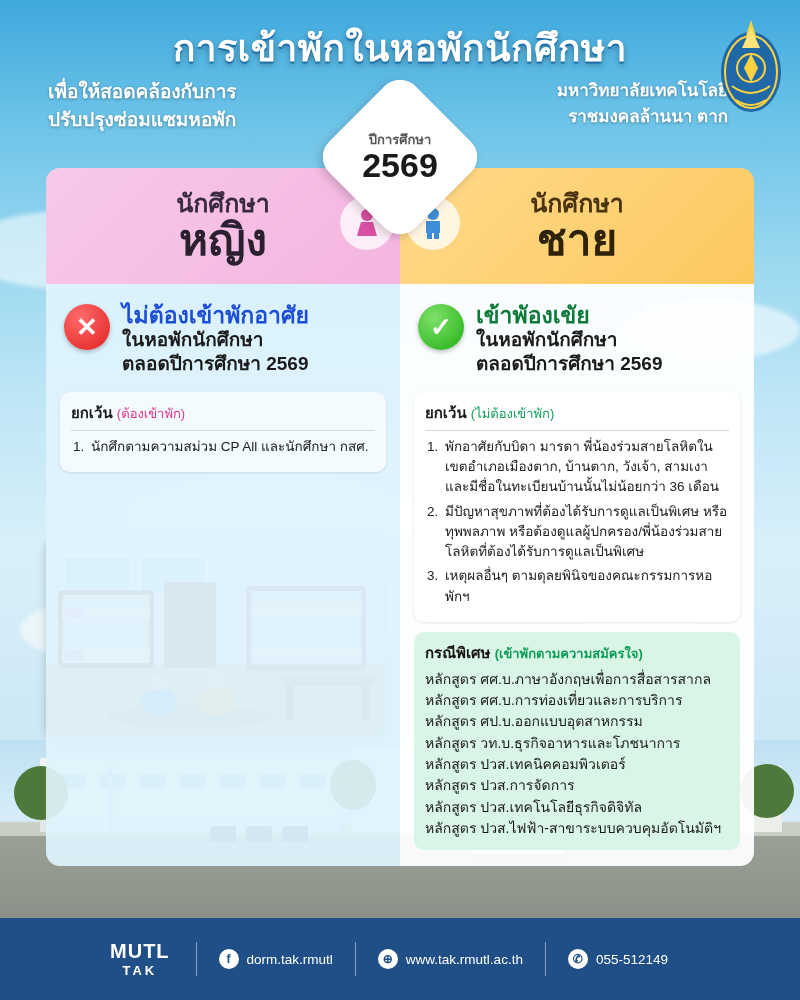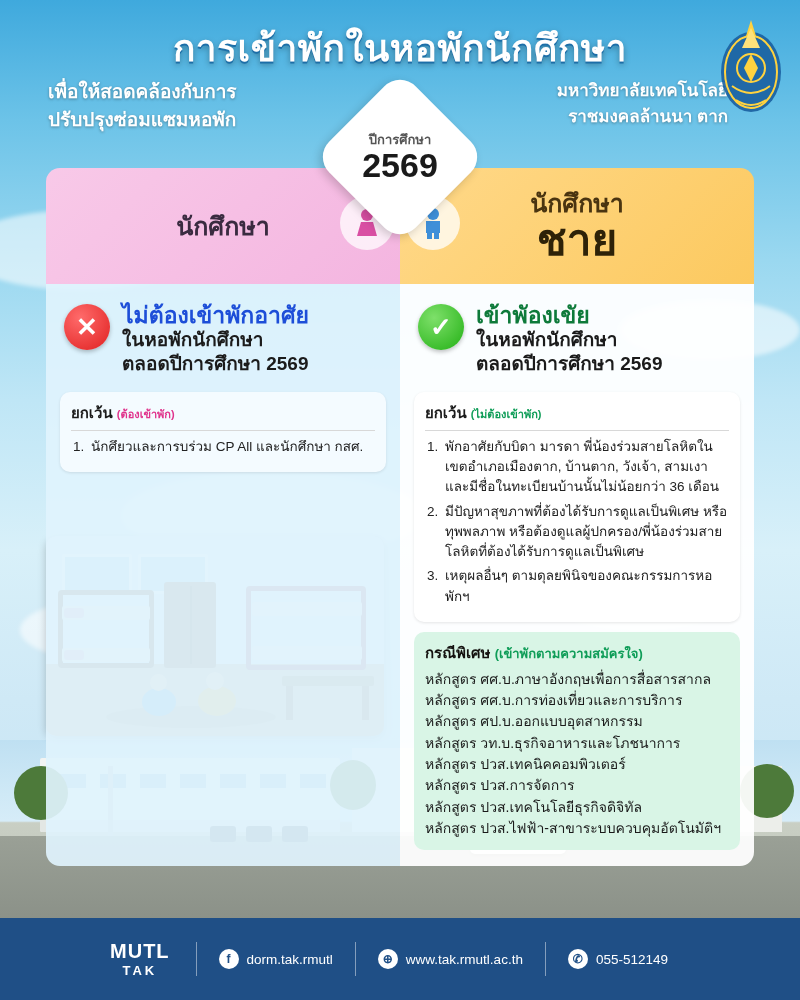--- a/index.html
+++ b/index.html
@@ -121,21 +121,21 @@
   .status-text .l2 { font-size: 19px; font-weight: bold; color: #1b1b1b; line-height: 1.25; }
   .status-text .l3 { font-size: 19px; font-weight: bold; color: #1b1b1b; line-height: 1.25; }
   .right-col .l1 { color: #0e7a3a; }
 
   .panel {
     background: #ffffff; border-radius: 10px; padding: 9px 11px 11px 11px;
     margin-top: 8px; box-shadow: 0 1px 3px rgba(0,0,0,0.10);
   }
   .panel-left { background: #f4fbff; }
   .panel-title { font-size: 15px; font-weight: bold; color: #1b1b1b; margin-bottom: 5px; }
-  .panel-title .note { font-weight: bold; font-size: 11px; }
+  .panel-title .note { font-weight: normal; font-size: 13px; }
   .note-pink { color: #e0338c; }
   .note-green { color: #0f9d58; }
   .panel-sep { height: 1px; background: #d8d8d8; margin: 4px 0 6px 0; }
   ol.items { list-style: none; counter-reset: it; }
   ol.items li {
     counter-increment: it;
     font-size: 13.5px; color: #222; line-height: 1.5;
     padding-left: 20px; position: relative; margin-bottom: 4px;
     text-align: left;
   }
@@ -263,20 +263,21 @@
       <div class="year-value">2569</div>
     </div>
   </div>
 
   <div class="cols">
 
     <div class="col-heads">
       <div class="head head-left">
         <div class="head-text">
           <div class="head-small">นักศึกษา</div>
+          <div class="head-big">หญิง</div>
         </div>
         <div class="gendericon gi-left">
           <svg width="26" height="34" viewBox="0 0 26 34">
             <circle cx="13" cy="9" r="6" fill="#d94fa3"></circle>
             <path d="M7 16 L19 16 L23 30 L3 30 Z" fill="#d94fa3"></path>
           </svg>
         </div>
       </div>
       <div class="head head-right">
         <div class="head-text">
@@ -305,21 +306,21 @@
             <div class="l3">ตลอดปีการศึกษา 2569</div>
           </div>
         </div>
         <div class="panel panel-left">
           <div class="panel-title">
             <span>ยกเว้น</span>
             <span class="note note-pink">(ต้องเข้าพัก)</span>
           </div>
           <div class="panel-sep"></div>
           <ol class="items">
-            <li>นักศึยวและการบร่วม CP All และนักศึกษา กสศ.</li>
+            <li>นักศึกตามความสม่วม CP All และนักศึกษา กสศ.</li>
           </ol>
         </div>
       </div>
 
       <div class="body-col body-right right-col">
         <div class="statusrow">
           <div class="badge-icon badge-check">✓</div>
           <div class="status-text">
             <div class="l1">เข้าพัองเขัย</div>
             <div class="l2">ในหอพักนักศึกษา</div>

